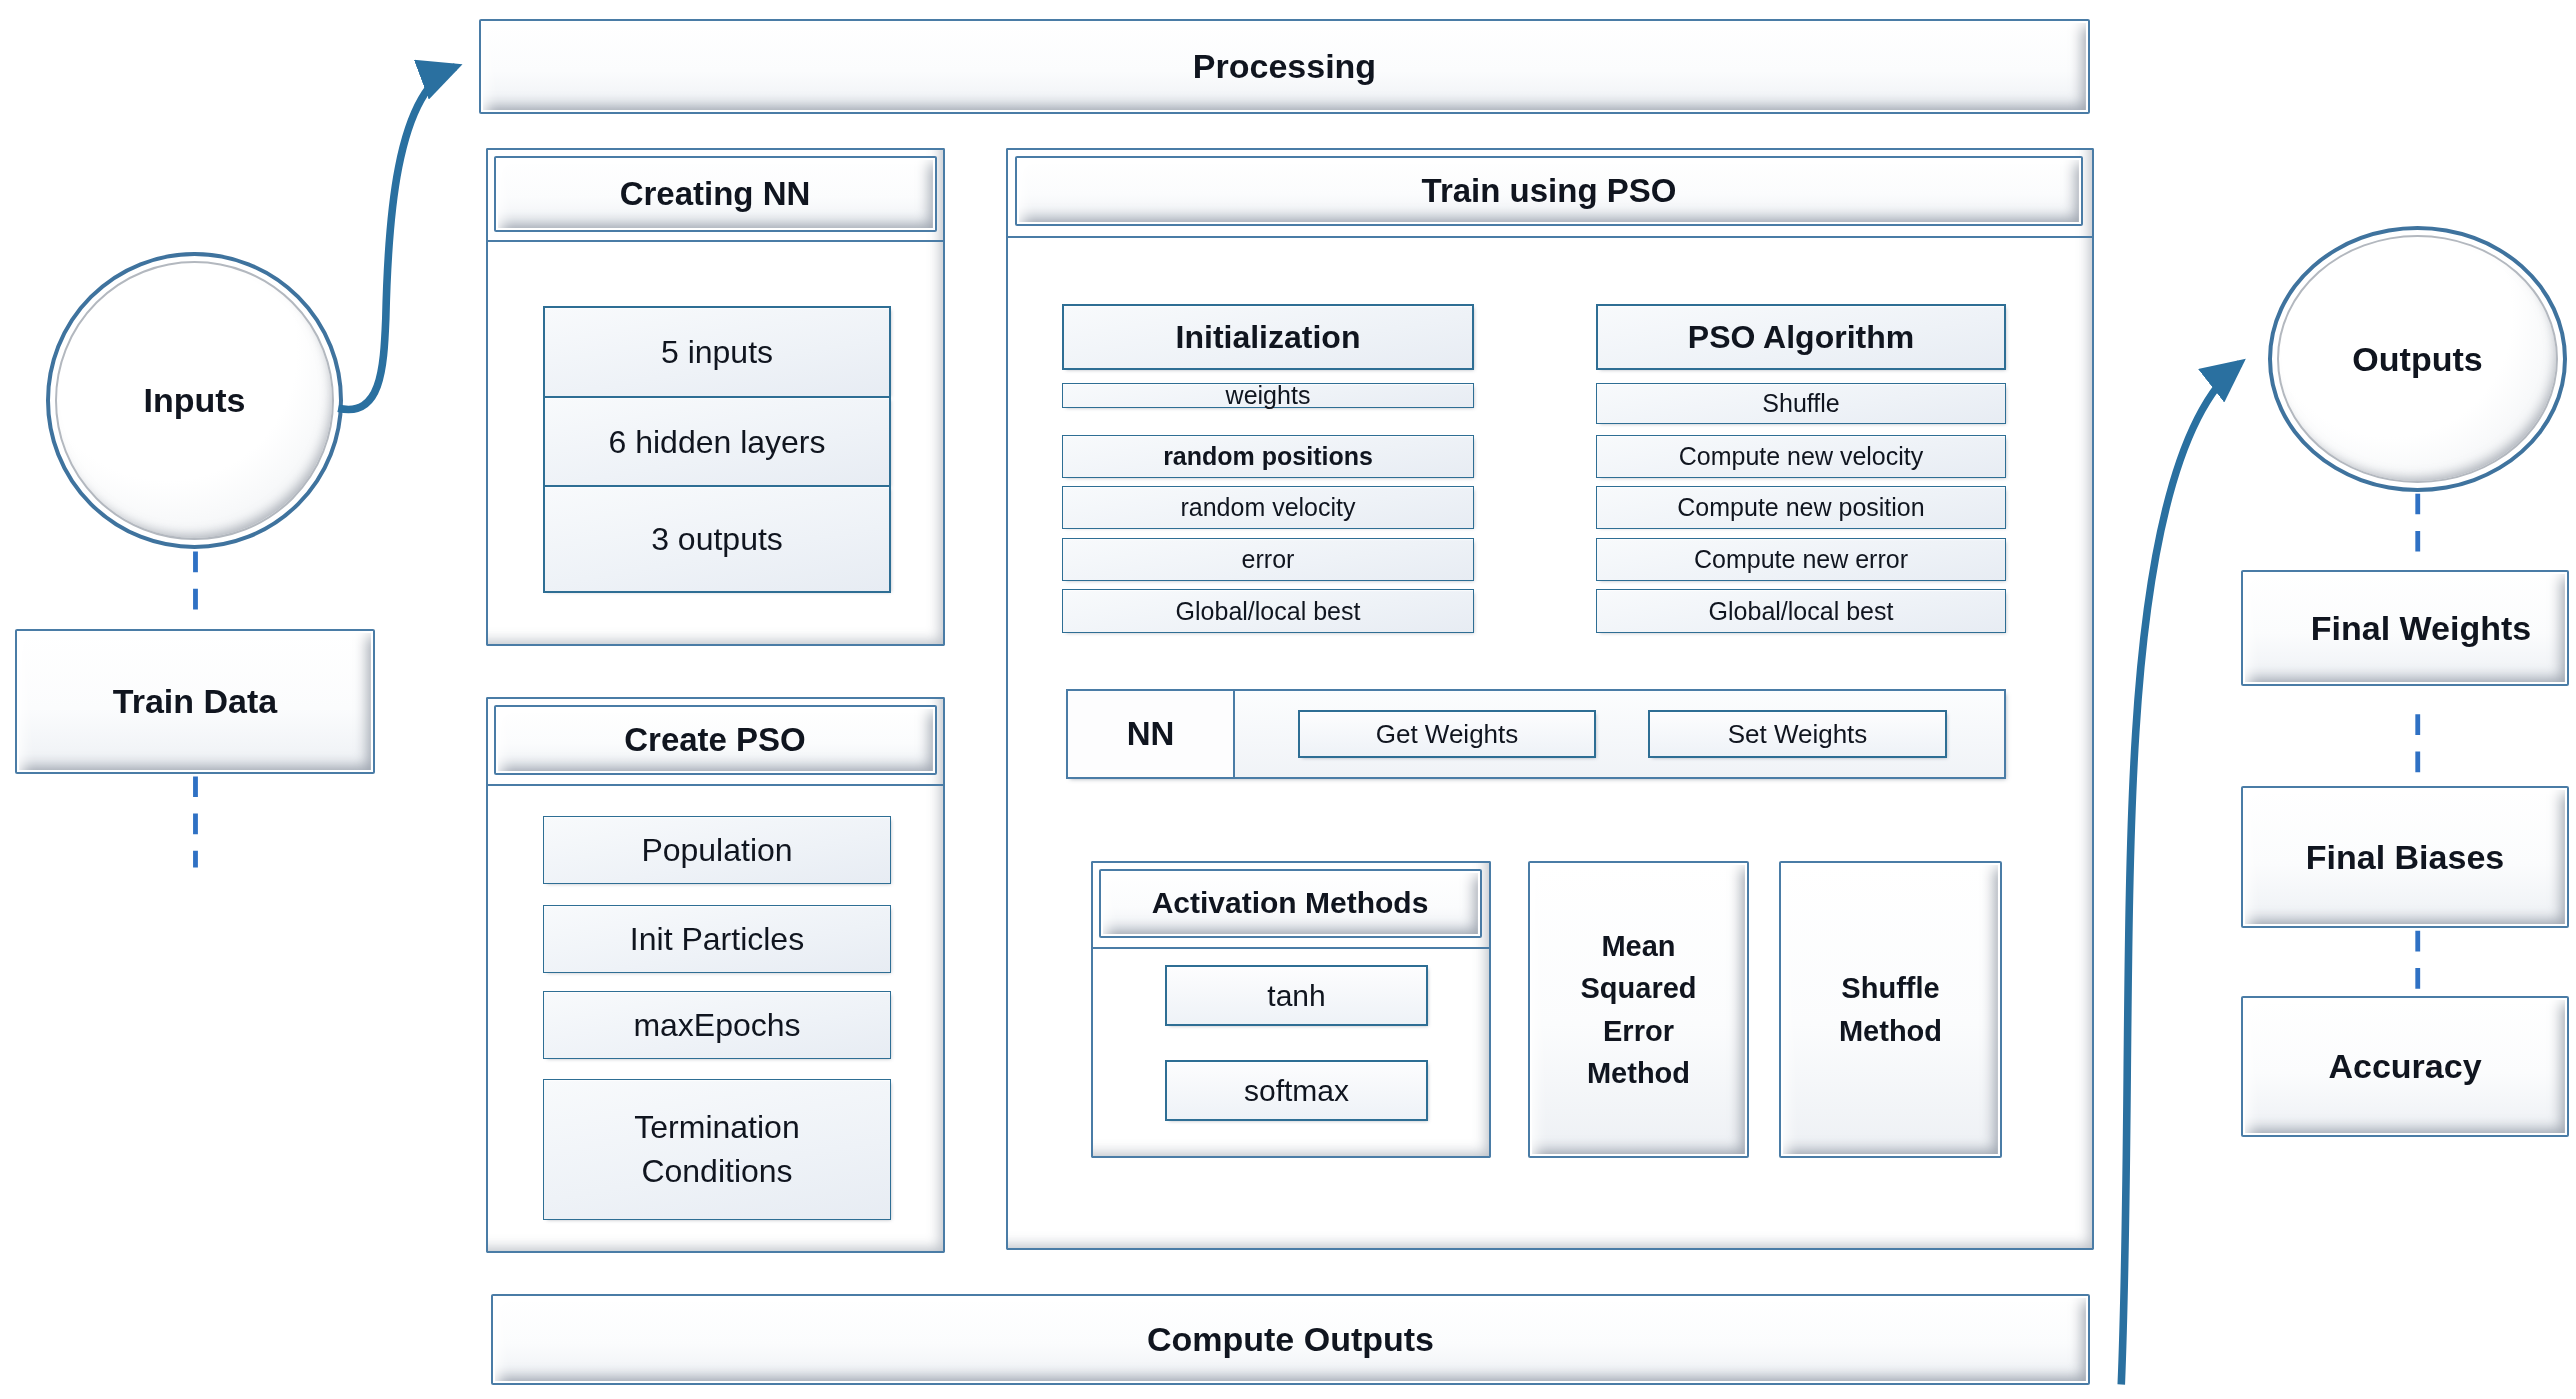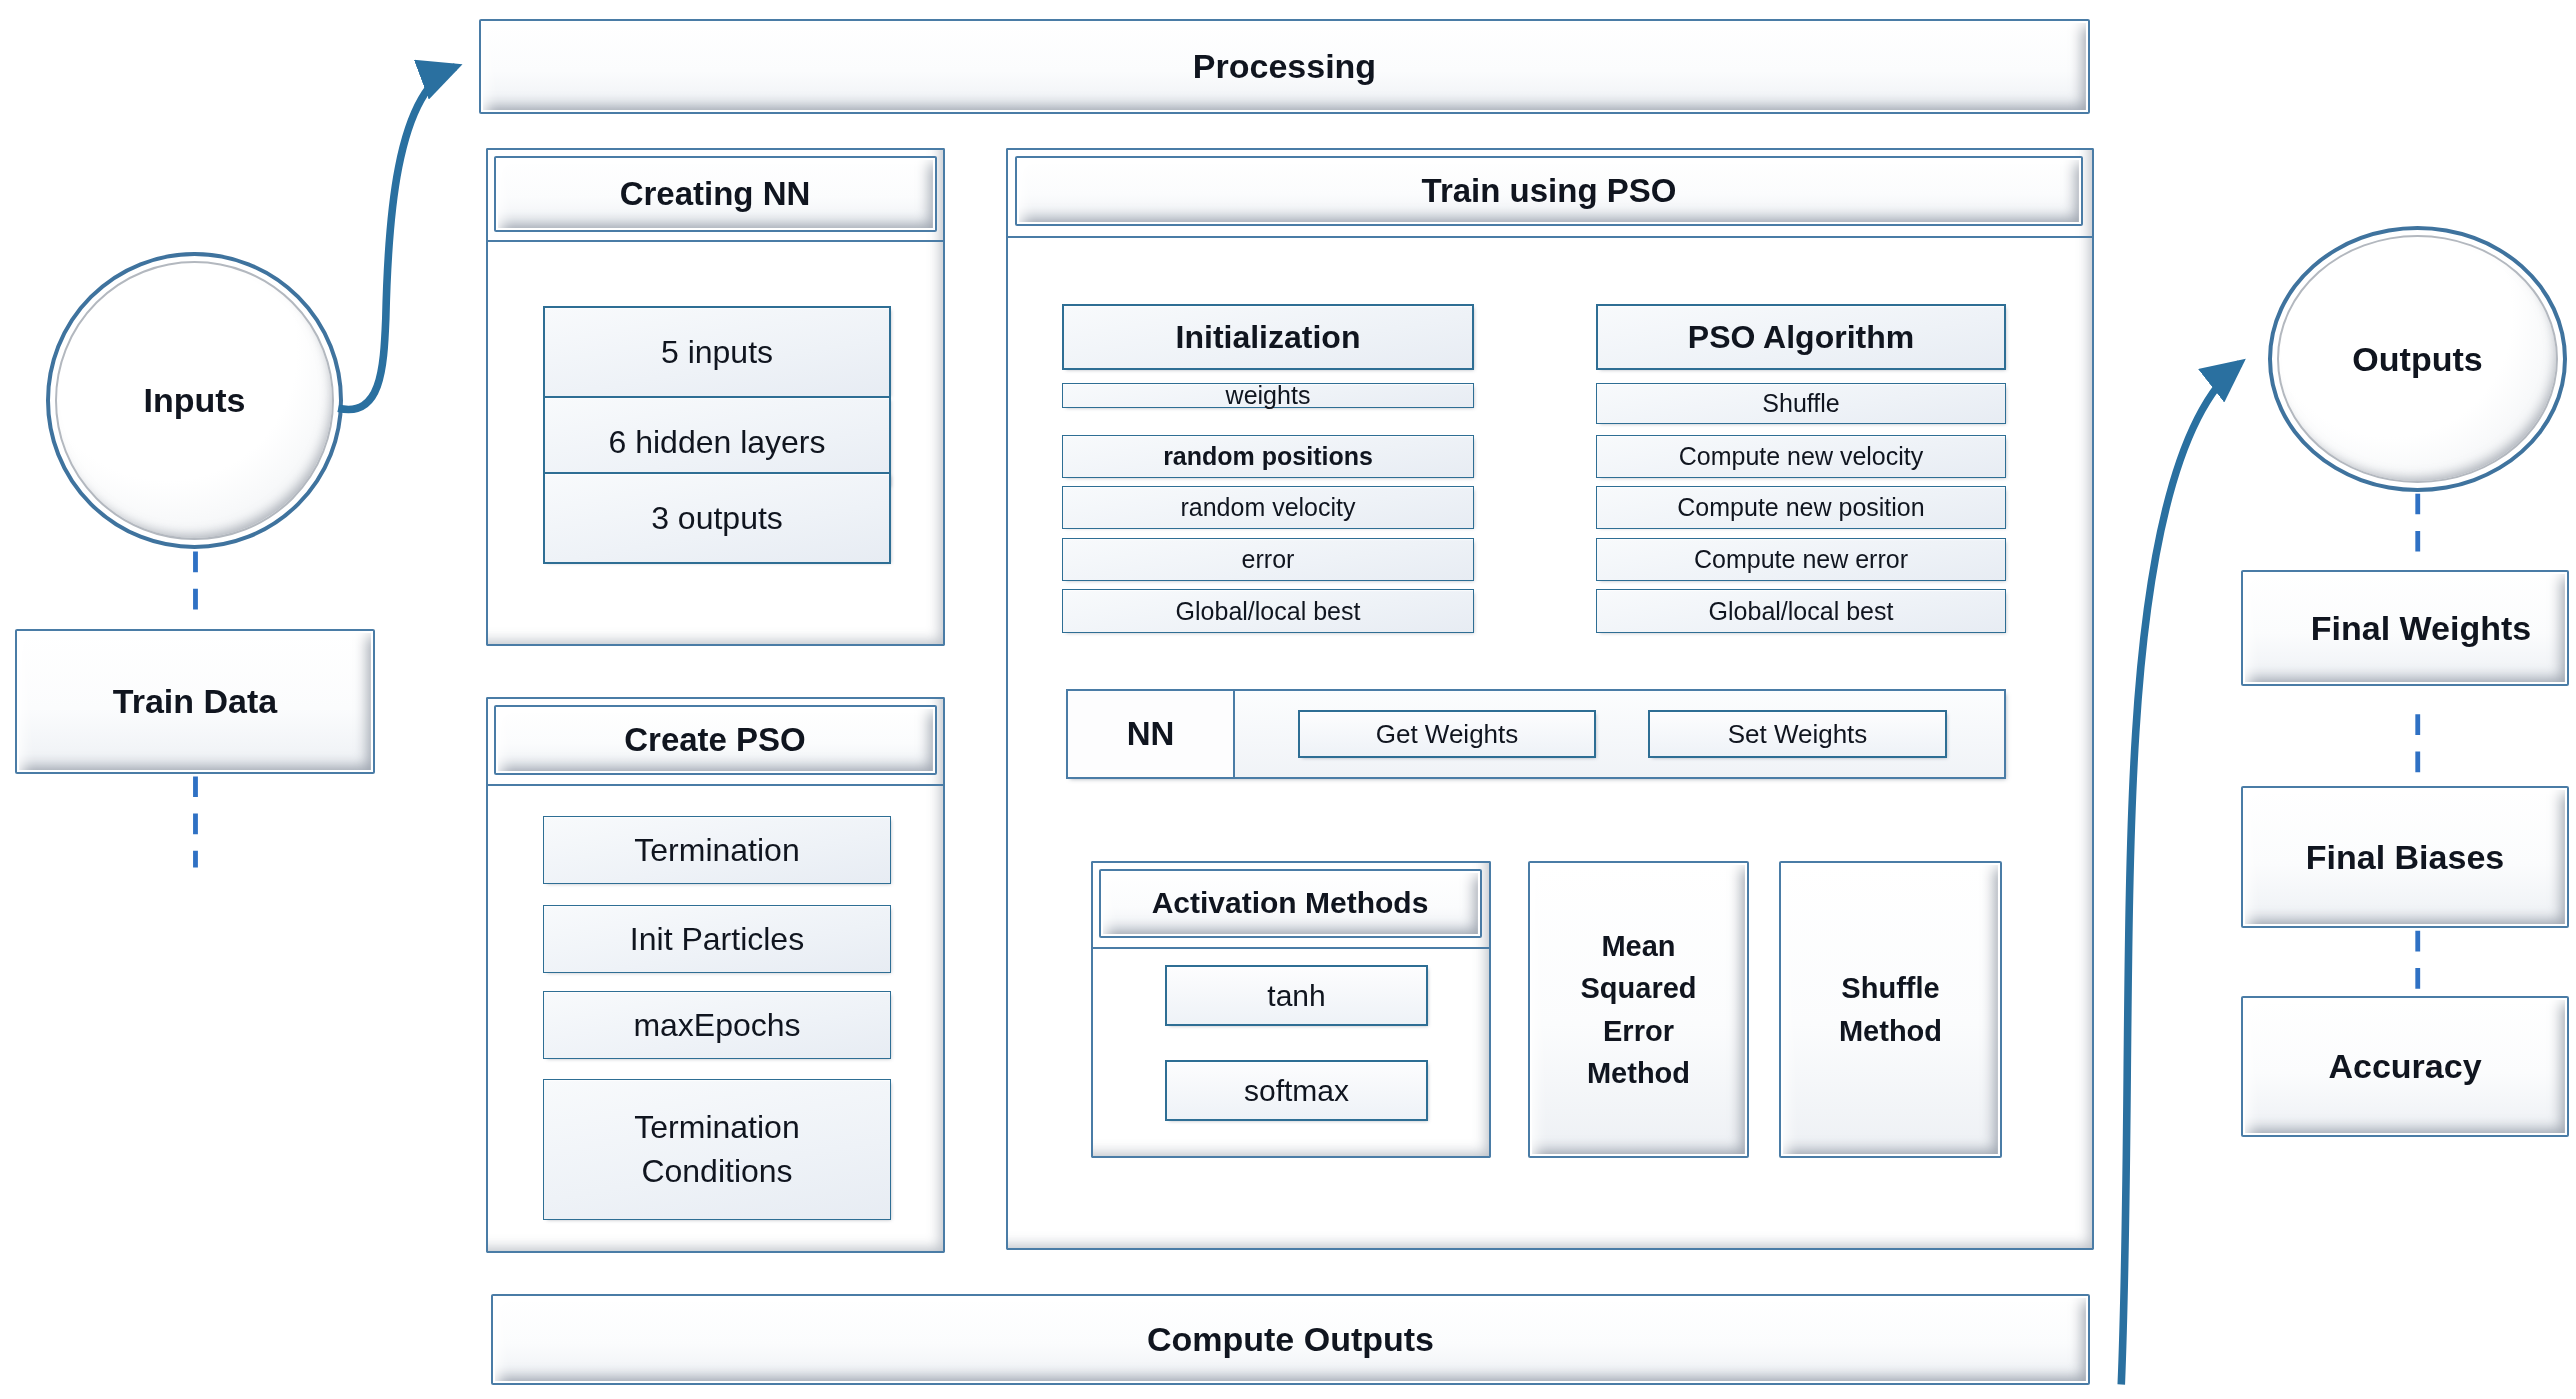--- a/index.html
+++ b/index.html
@@ -112,32 +112,32 @@
     <div class="hdrband" style="height:92px;"></div>
     <div class="panel hdr" style="left:5.5px;top:5.5px;width:443px;height:76px;">
       <span>Creating NN</span>
     </div>
     <div class="row stackcell" style="left:55px;top:156px;width:348px;height:92px;">
       <span>5 inputs</span>
     </div>
     <div class="row stackcell" style="left:55px;top:246px;width:348px;height:92px;">
       <span>6 hidden layers</span>
     </div>
-    <div class="row stackcell" style="left:55px;top:322px;width:348px;height:92px;">
+    <div class="row stackcell" style="left:55px;top:335px;width:348px;height:108px;">
       <span>3 outputs</span>
     </div>
   </div>
 
   <div class="container" style="left:486px;top:697px;width:459px;height:556px;">
     <div class="hdrband" style="height:87px;"></div>
     <div class="panel hdr" style="left:5.5px;top:5.5px;width:443px;height:70px;">
       <span>Create PSO</span>
     </div>
     <div class="row psorow" style="left:55px;top:117px;width:348px;height:68px;">
-      <span>Termination</span>
+      <span>Population</span>
     </div>
     <div class="row psorow" style="left:55px;top:206px;width:348px;height:68px;">
       <span>Init Particles</span>
     </div>
     <div class="row psorow" style="left:55px;top:380px;width:348px;height:141px;padding:0 48px;line-height:1.35;">
       <span>Termination Conditions</span>
     </div>
     <div class="row psorow" style="left:55px;top:292px;width:348px;height:68px;">
       <span>maxEpochs</span>
     </div>

